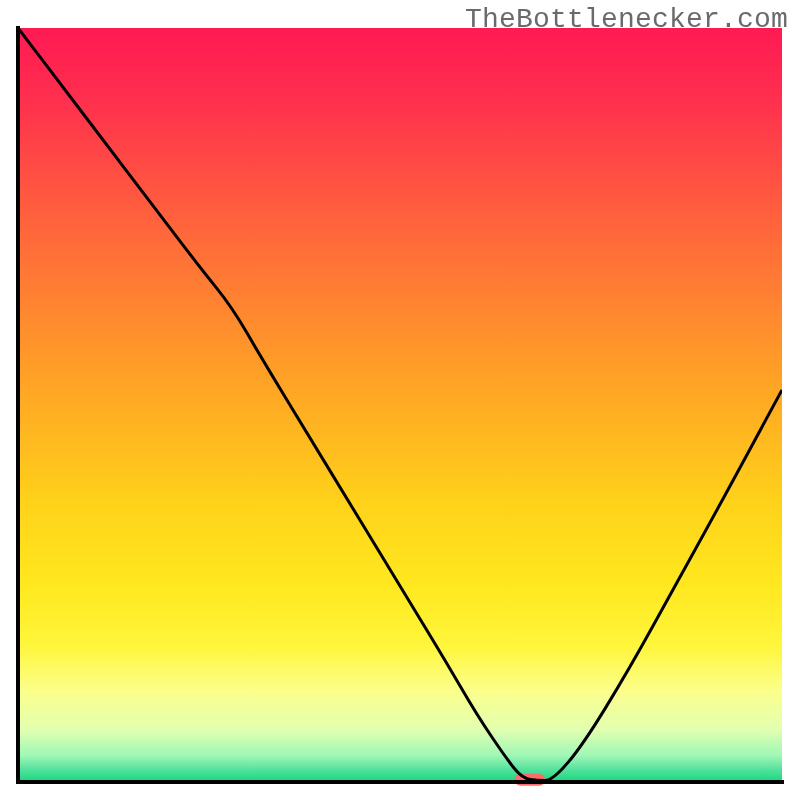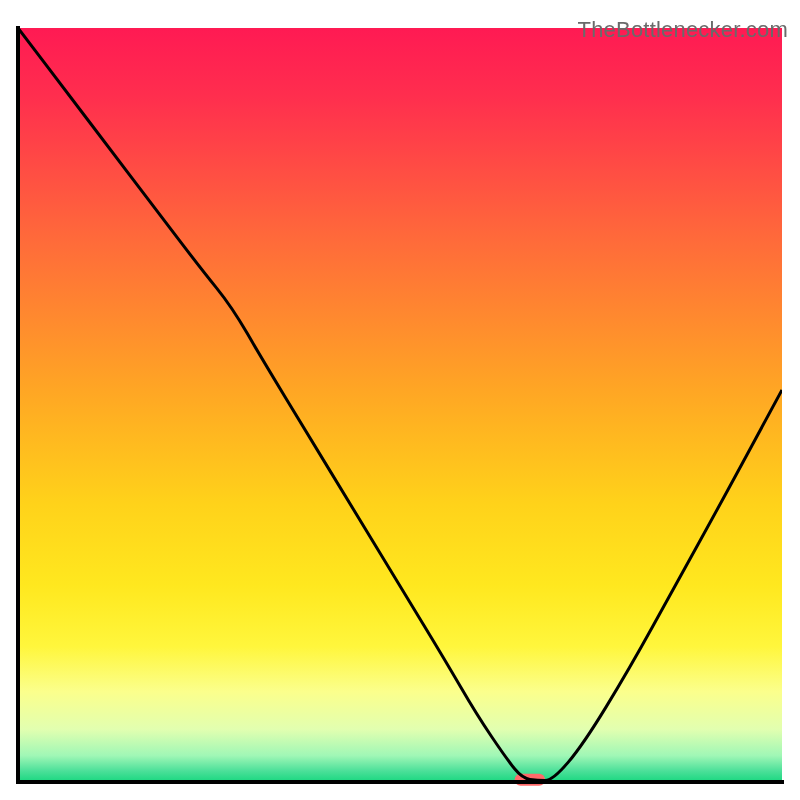--- a/index.html
+++ b/index.html
@@ -11,27 +11,28 @@
     font-family: Arial, Helvetica, sans-serif;
     overflow: hidden;
   }
   .chart-container {
     position: relative;
     width: 800px;
     height: 800px;
   }
   .watermark {
     position: absolute;
-    top: 17px;
+    top: 4px;
     right: 12px;
-    font-size: 22px;
+    font-size: 28px;
     font-weight: 500;
     color: #6a6a6a;
     letter-spacing: 0.2px;
     z-index: 10;
+    font-family: Liberation Mono, monospace;
   }
   svg {
     position: absolute;
     top: 0;
     left: 0;
   }
 </style>
 </head>
 <body>
 

